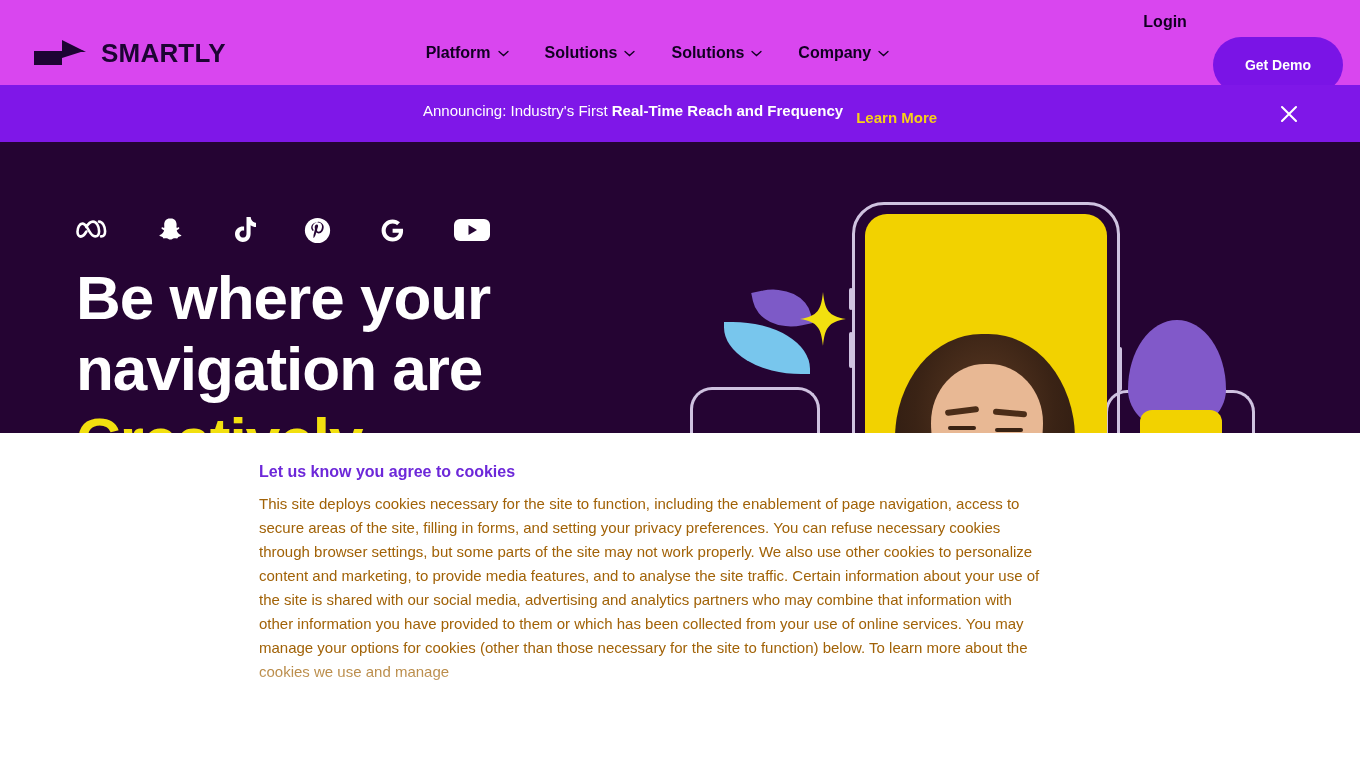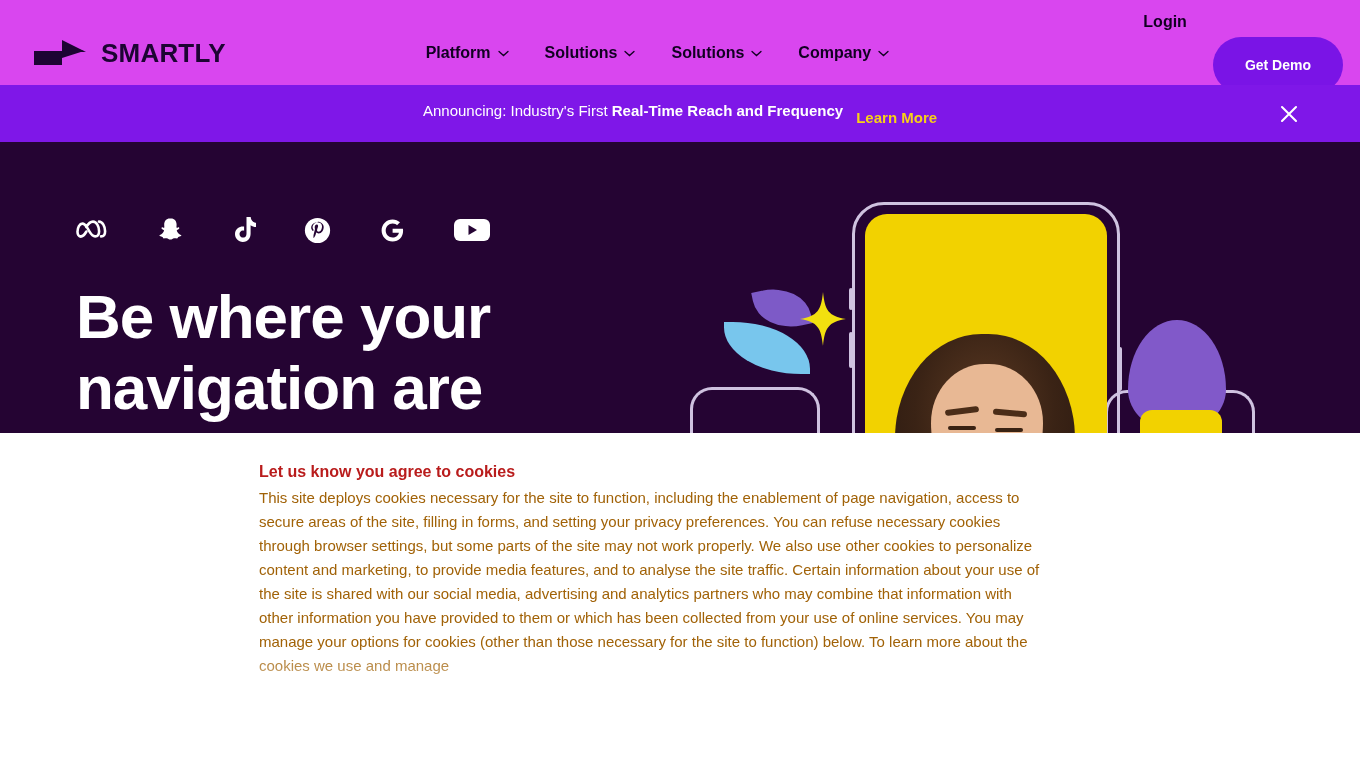--- a/index.html
+++ b/index.html
@@ -57,21 +57,21 @@
   
   .hero {
     position: absolute; top: 142px; left: 0; width: 1360px; height: 292px;
     background: #250433; overflow: hidden;
   }
   .hero-left { position: absolute; left: 76px; top: 0; width: 640px; }
   .social-row { display: flex; align-items: center; gap: 48px; margin-top: 72px; height: 32px; }
   .soc { height: 30px; display: flex; align-items: center; }
   .soc svg { display: block; }
   .headline {
-    margin-top: 35px; font-size: 62px; line-height: 71px; font-weight: 700;
+    margin-top: 16px; font-size: 62px; line-height: 71px; font-weight: 700;
     color: #ffffff; letter-spacing: -1px;
   }
   .headline .hl-accent { color: #f2e00f; display: block; }
 
   
   .hero-art { position: absolute; left: 700px; top: 0; width: 660px; height: 292px; }
   .art-phone {
     position: absolute; left: 152px; top: 60px; width: 268px; height: 300px;
     border: 3px solid #cfc2e0; border-radius: 32px;
   }
@@ -119,21 +119,21 @@
     position: absolute; left: 440px; top: 268px; width: 82px; height: 95px;
     background: #f2d200; border-radius: 12px;
   }
 
   
   .cookie {
     position: absolute; left: 0; top: 433px; width: 1360px; height: 331px;
     background: #ffffff;
   }
   .cookie-body { position: absolute; left: 259px; top: 30px; width: 790px; }
-  .cookie-title { font-size: 16px; font-weight: 700; color: #b91c1c; margin-bottom: 5px; }
+  .cookie-title { font-size: 16px; font-weight: 700; color: #6d28d9; margin-bottom: 11px; }
   .cookie-text {
     font-size: 15px; line-height: 24px; color: #a16207;
     -webkit-mask-image: linear-gradient(to bottom, #000 0, #000 160px, rgba(0,0,0,0.45) 200px, rgba(0,0,0,0.07) 236px);
     mask-image: linear-gradient(to bottom, #000 0, #000 160px, rgba(0,0,0,0.45) 200px, rgba(0,0,0,0.07) 236px);
     max-height: 240px; overflow: hidden;
   }
 </style>
 </head>
 <body>
 

